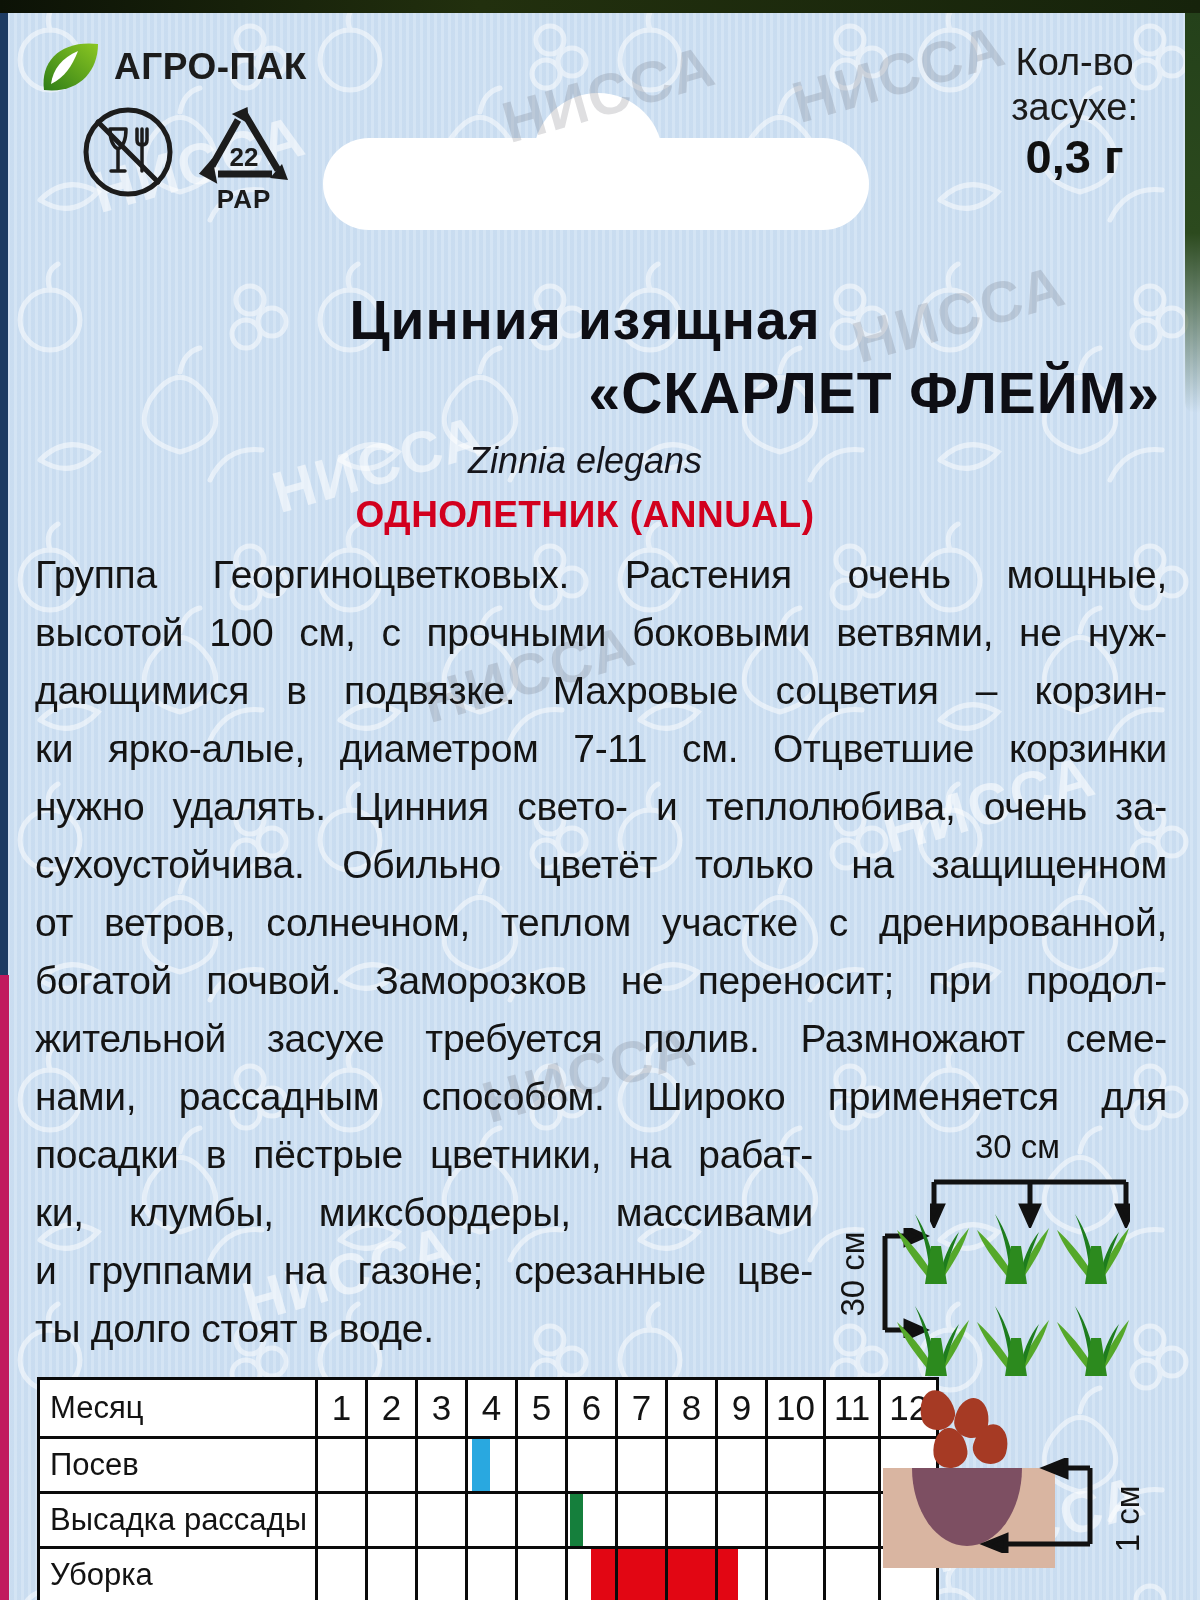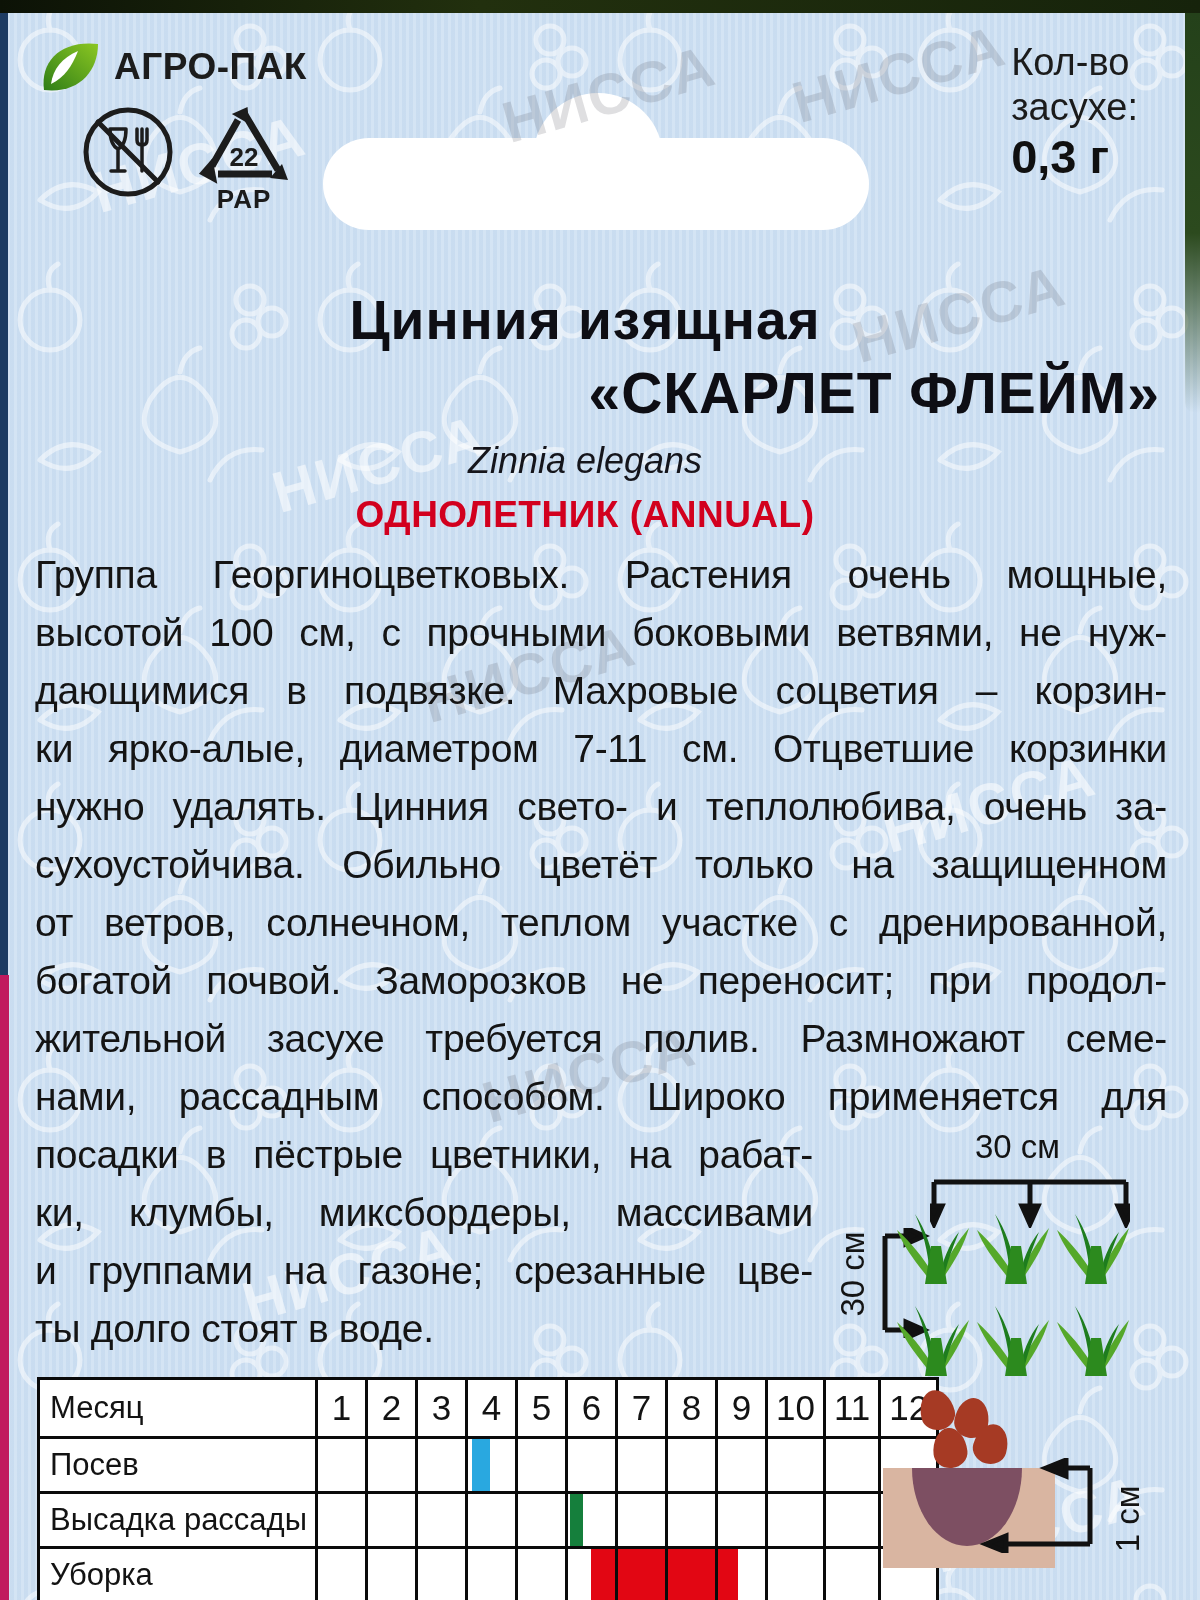--- a/index.html
+++ b/index.html
@@ -24,21 +24,21 @@
   .slot-bar{position:absolute;left:323px;top:138px;width:546px;height:92px;border-radius:46px;background:#fff;}
   .slot-bump{position:absolute;left:533px;top:93px;width:130px;height:130px;border-radius:50%;background:#fff;}
 
   .brand{position:absolute;left:38px;top:38px;display:flex;align-items:center;gap:12px;}
   .brand-text{font-weight:bold;font-size:37px;letter-spacing:0.5px;color:#1c1c1c;}
 
   .icon-row{position:absolute;left:80px;top:104px;display:flex;align-items:flex-start;gap:22px;}
   .pap-wrap{display:flex;flex-direction:column;align-items:center;}
   .pap-label{font-weight:bold;font-size:26px;color:#1b1b1b;margin-top:-2px;letter-spacing:1px;}
 
-  .qty{position:absolute;right:62px;top:40px;text-align:left;line-height:45px;}
+  .qty{position:absolute;right:62px;top:40px;text-align:center;line-height:45px;}
   .qty-line{font-size:38px;color:#1b1b1b;}
   .qty-amount{font-size:47px;font-weight:bold;color:#101010;margin-top:4px;}
 
   .title-block{position:absolute;left:10px;top:288px;width:1150px;text-align:center;}
   .t-species{font-weight:bold;font-size:55px;letter-spacing:1px;color:#0e0e14;}
   .t-variety{font-weight:bold;font-size:57px;letter-spacing:1px;color:#0e0e14;margin-top:8px;text-align:right;}
   .t-latin{font-style:italic;font-size:36px;margin-top:14px;color:#15151b;}
   .t-annual{font-weight:bold;font-size:37px;margin-top:12px;color:#d2001e;letter-spacing:0.5px;}
 
   .desc{position:absolute;left:35px;font-size:39px;line-height:58px;letter-spacing:-0.3px;color:#141414;}

